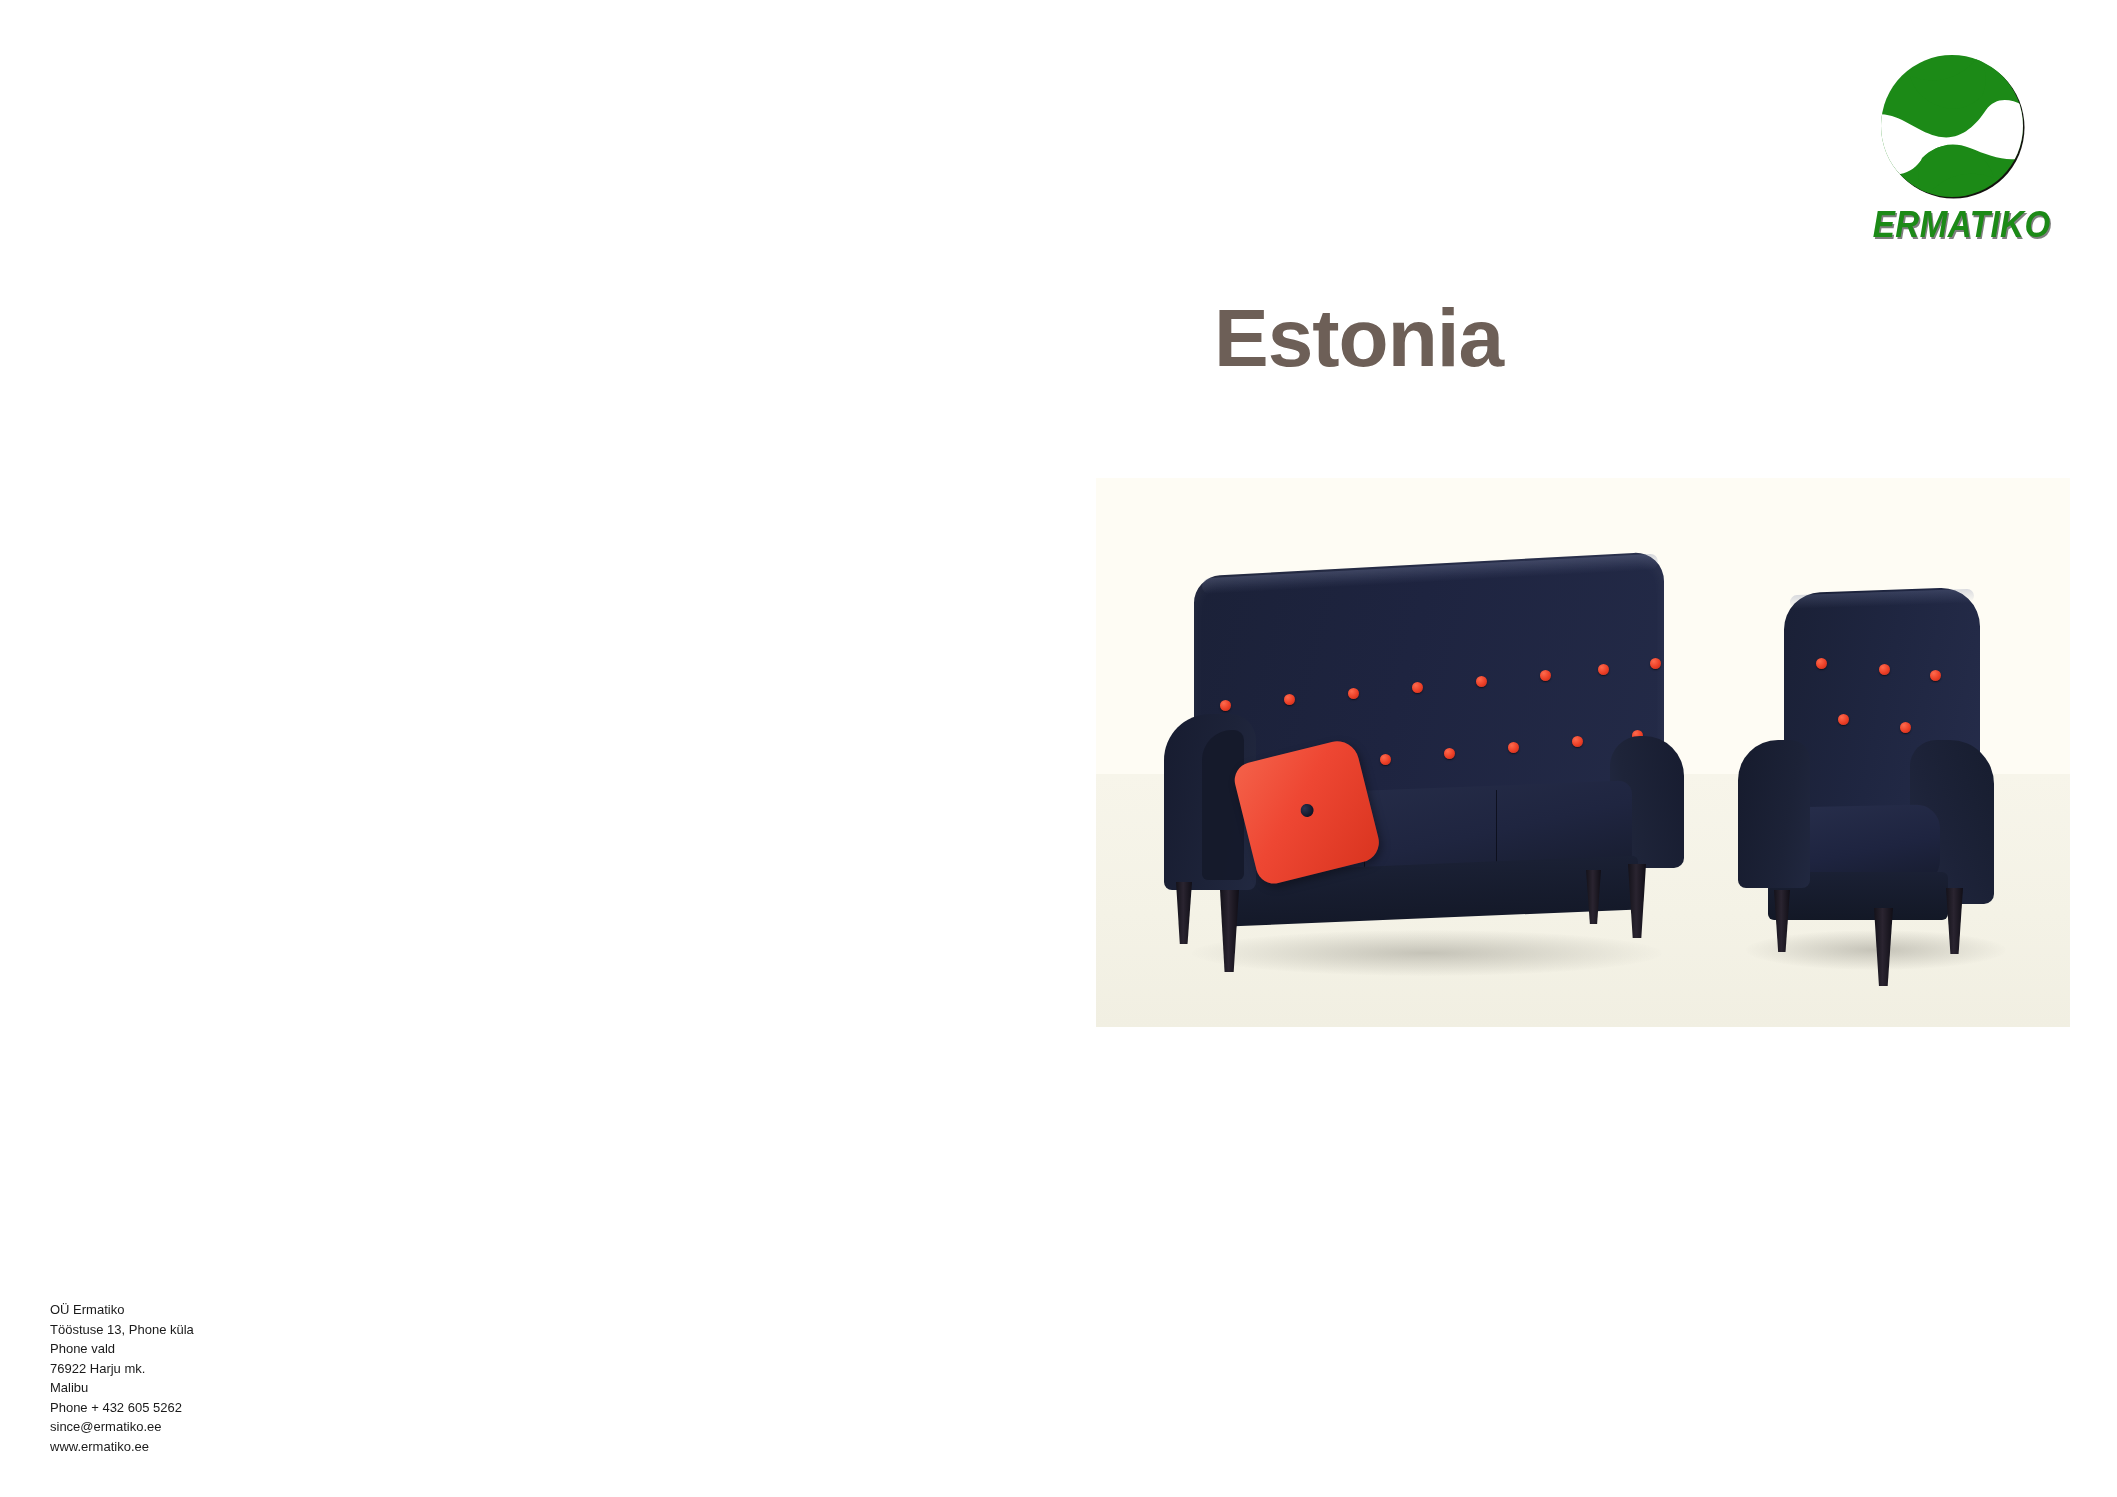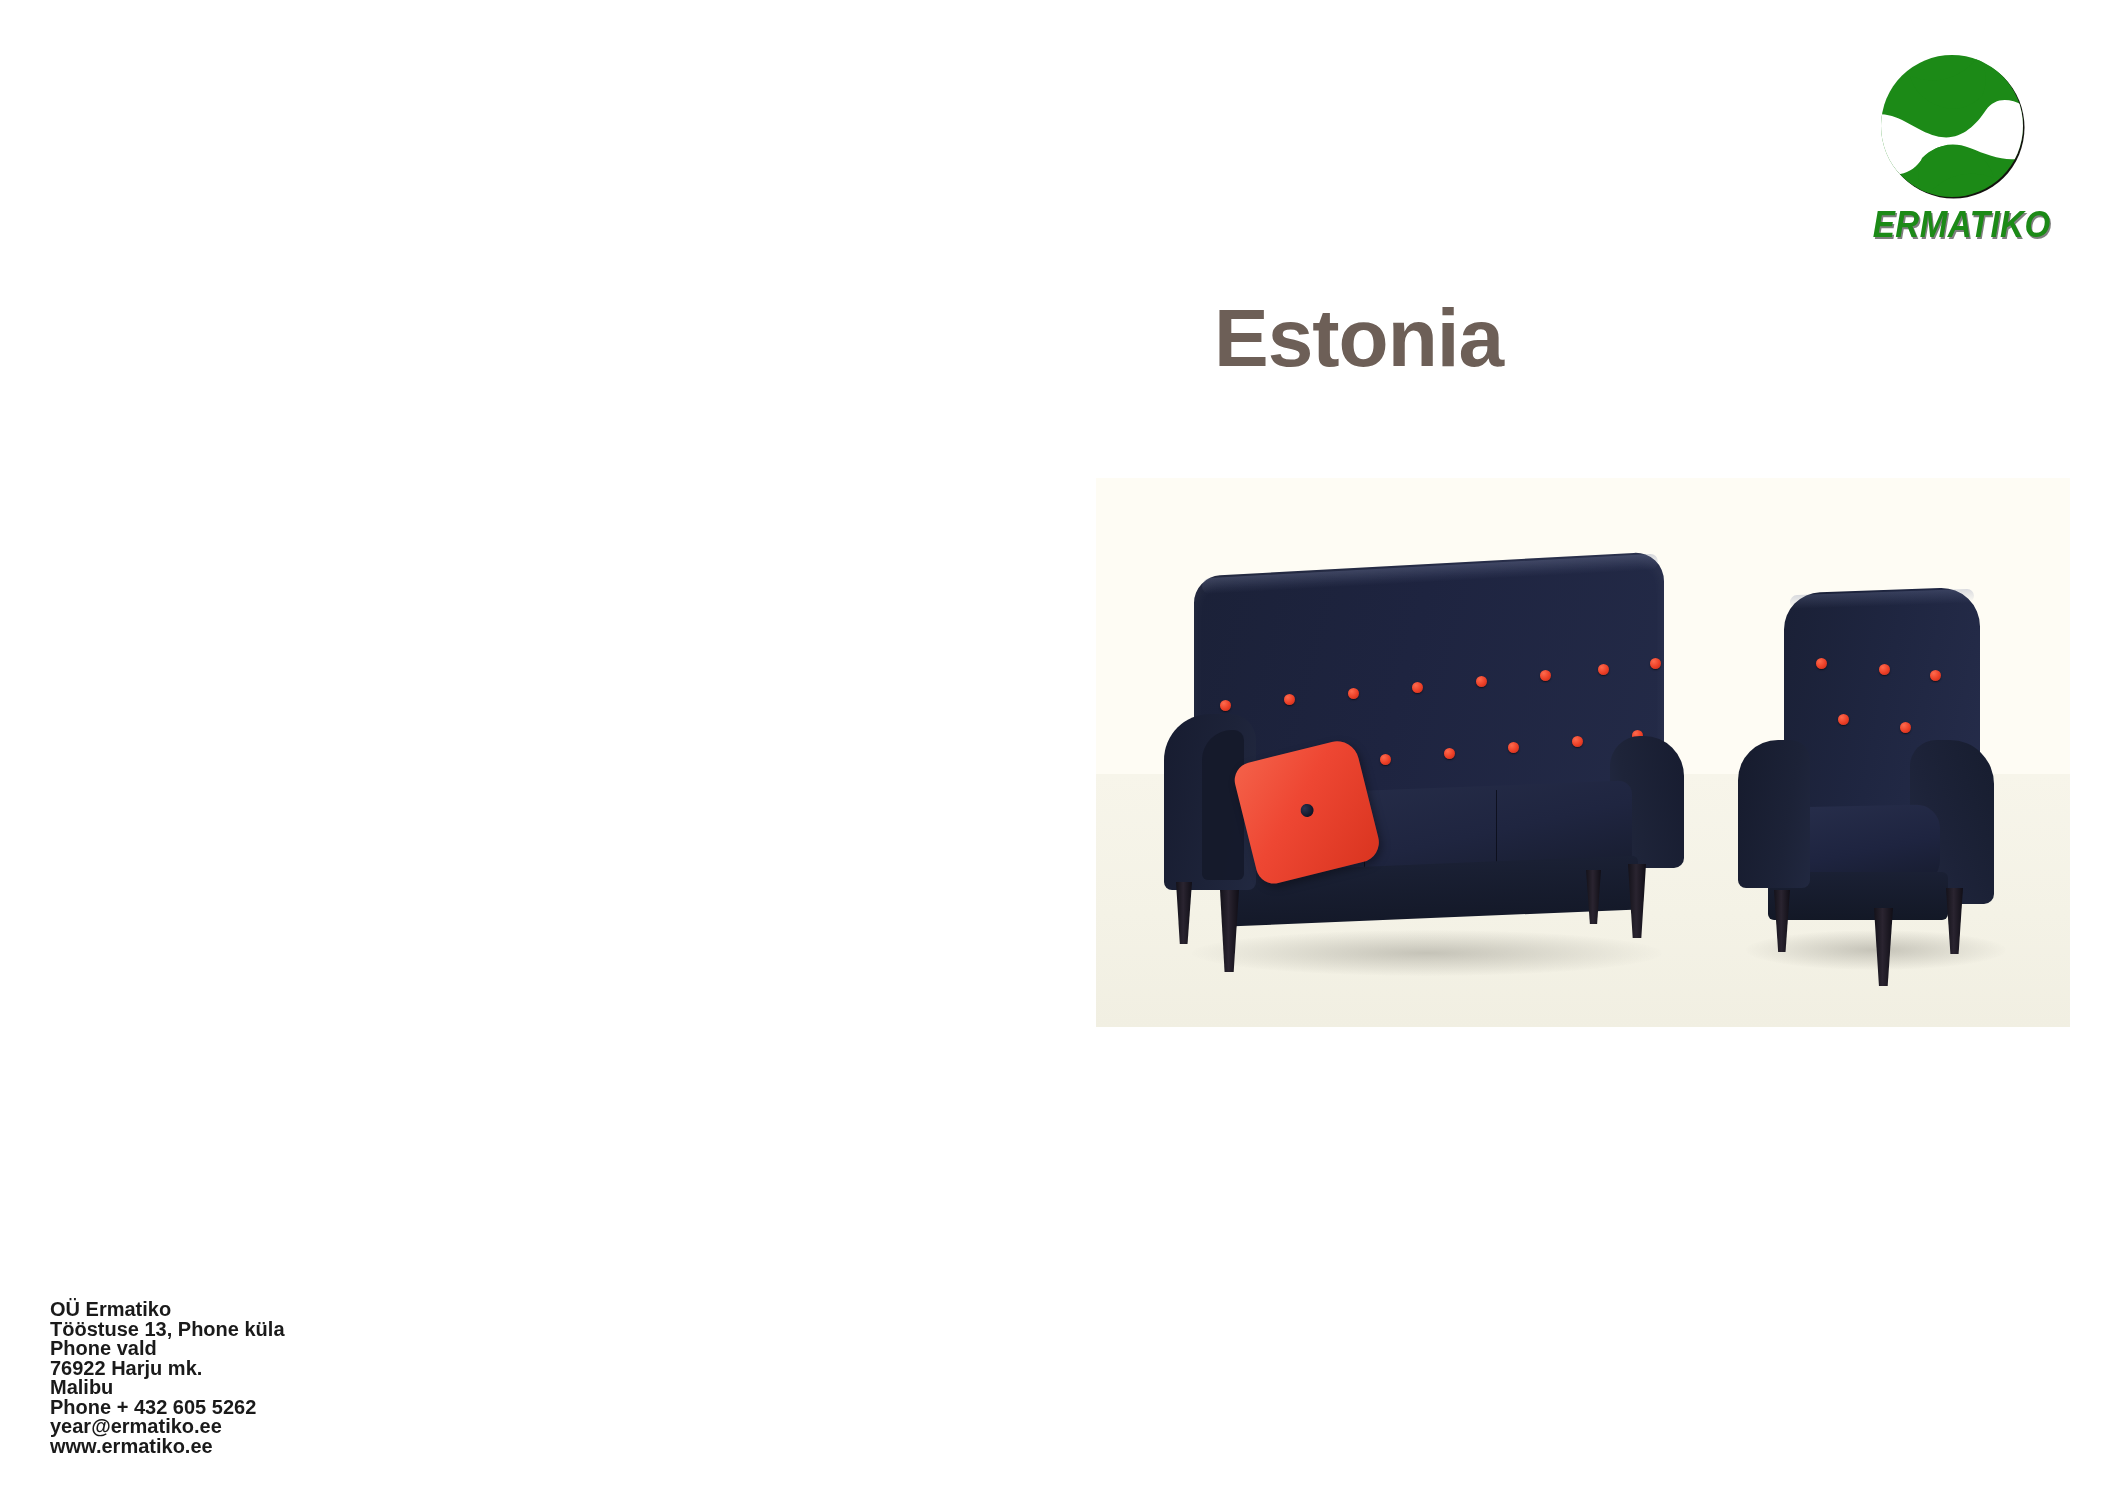--- a/index.html
+++ b/index.html
@@ -286,25 +286,24 @@
     font-size: 54px;
     line-height: 1.18;
     color: #000000;
   }
 
   
   #address-block {
     position: absolute;
     left: 50px;
     top: 1300px;
-    font-size: 20px;
+    font-size: 13px;
     line-height: 19.5px;
     color: #1a1a1a;
     white-space: nowrap;
-    font-weight: bold;
   }
 </style>
 </head>
 <body>
 
 <div id="brand-logo">
   <div class="logo-mark">
     <svg viewBox="0 0 148 148" width="148" height="148" aria-hidden="true">
       <defs>
         <clipPath id="logoCircleClip">
@@ -400,15 +399,15 @@
 <div id="tagline">
 </div>
 
 <div id="address-block">
   <div>OÜ Ermatiko</div>
   <div>Tööstuse 13, Phone küla</div>
   <div>Phone vald</div>
   <div>76922 Harju mk.</div>
   <div>Malibu</div>
   <div>Phone + 432 605 5262</div>
-  <div>year@ermatiko.ee</div>
+  <div>since@ermatiko.ee</div>
   <div>www.ermatiko.ee</div>
 </div>
 
 </body></html>

